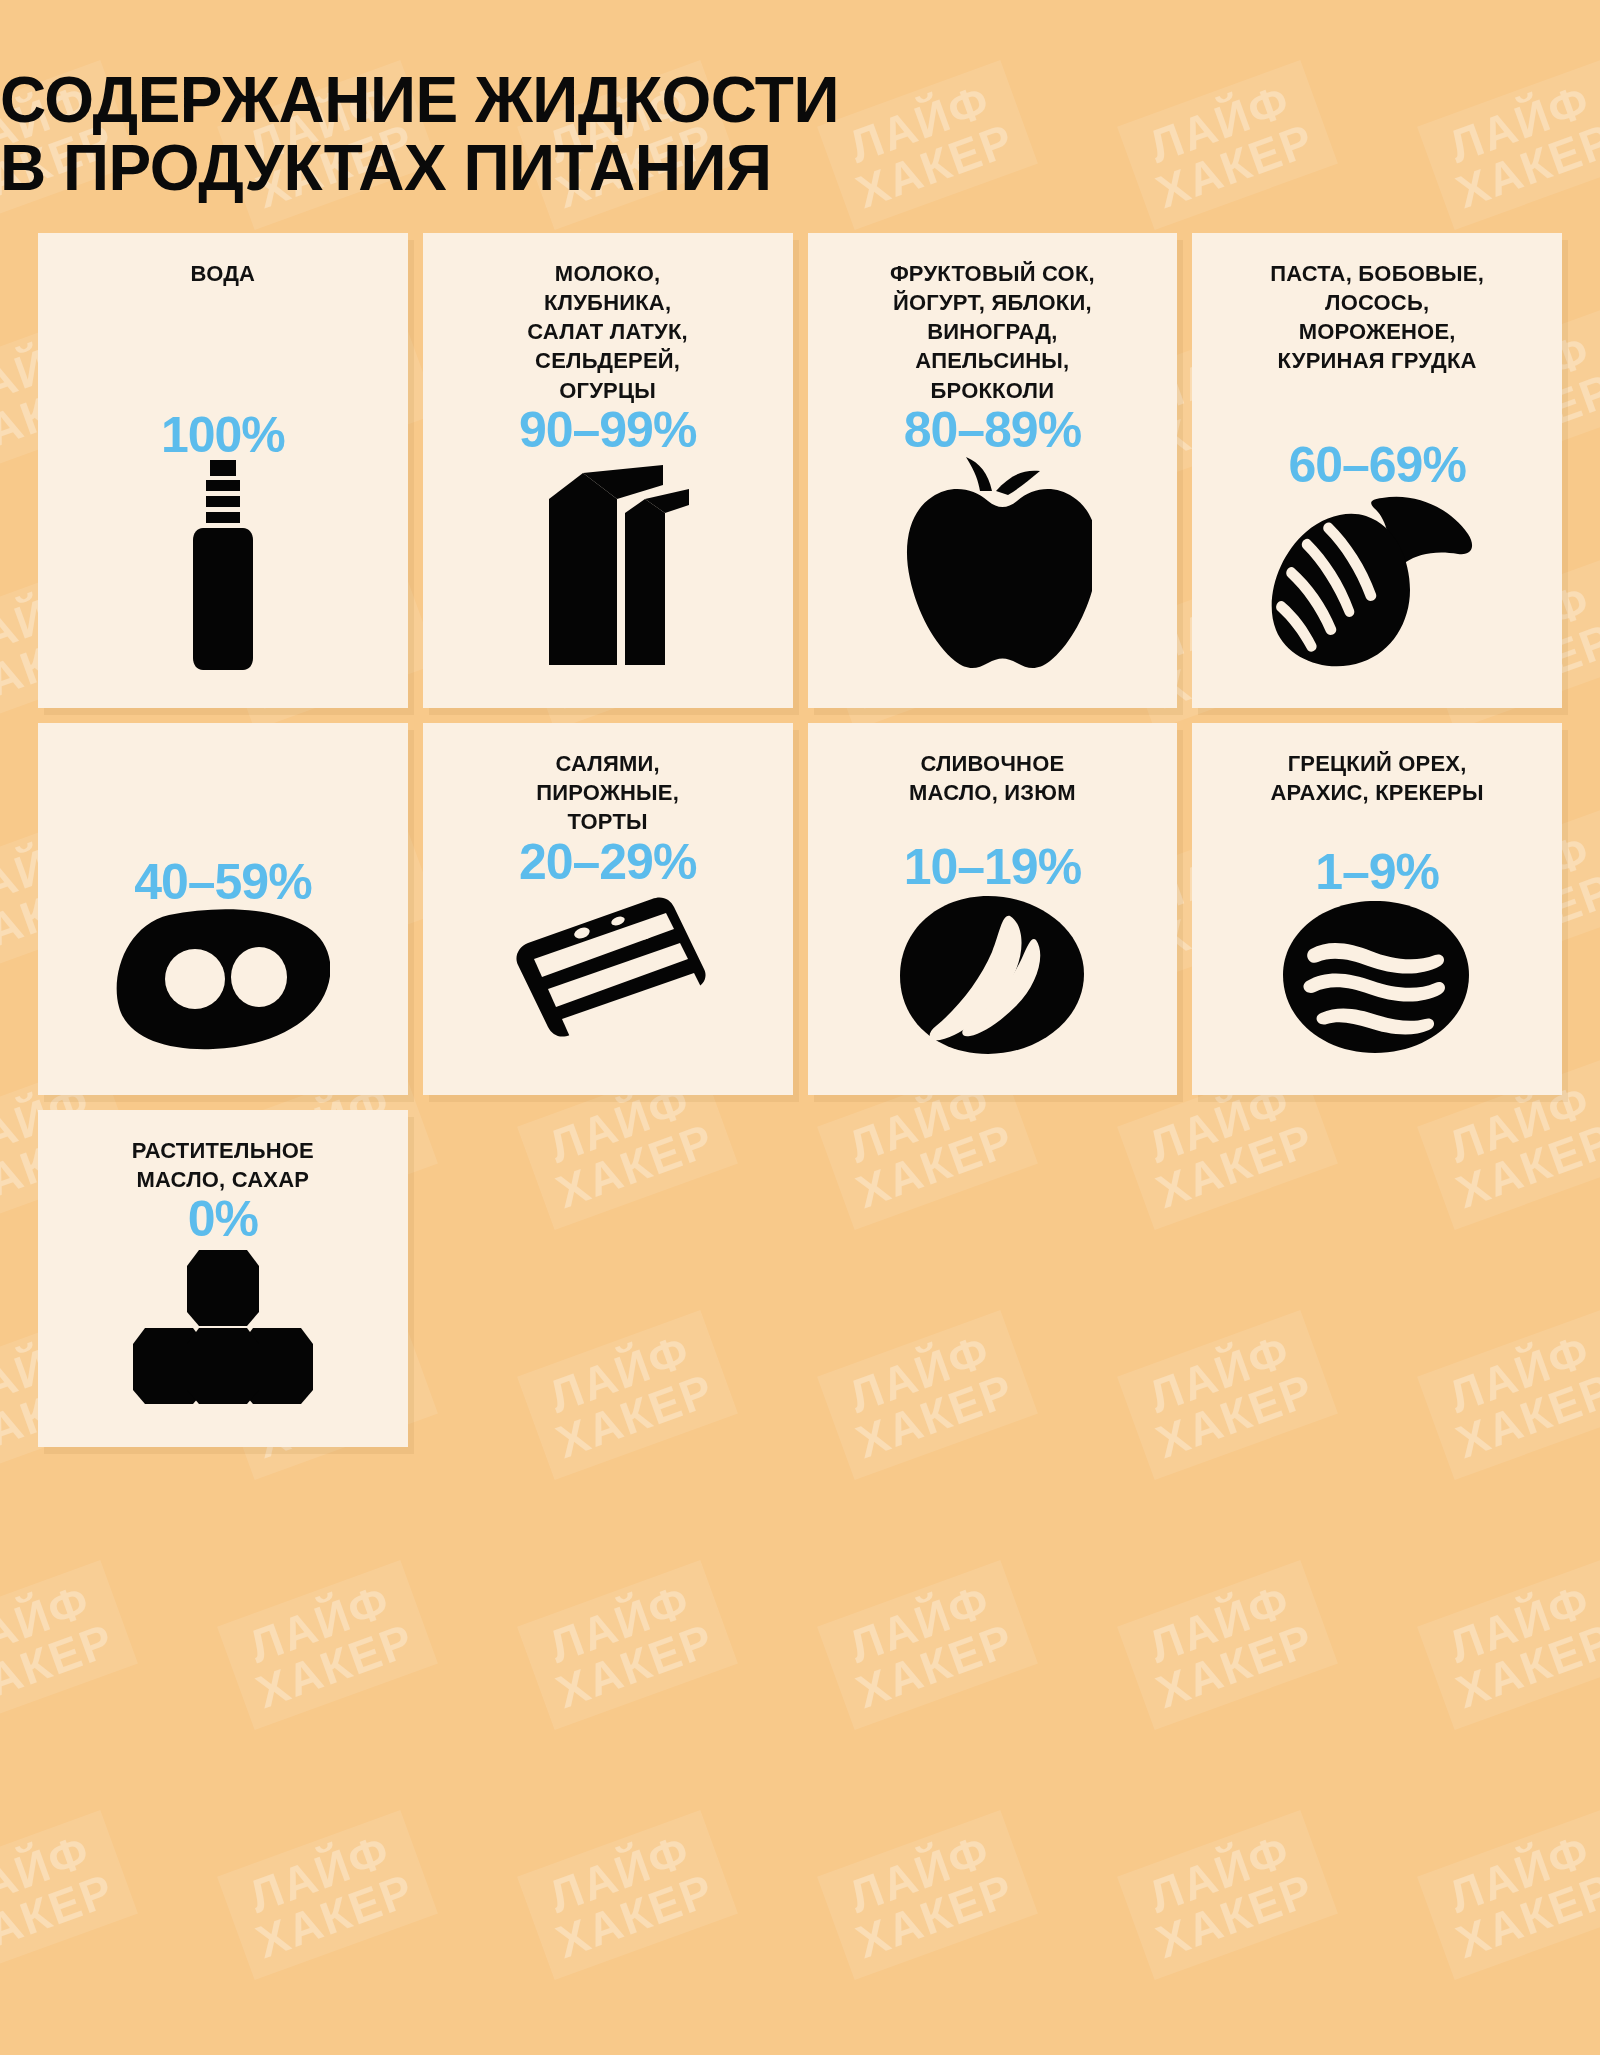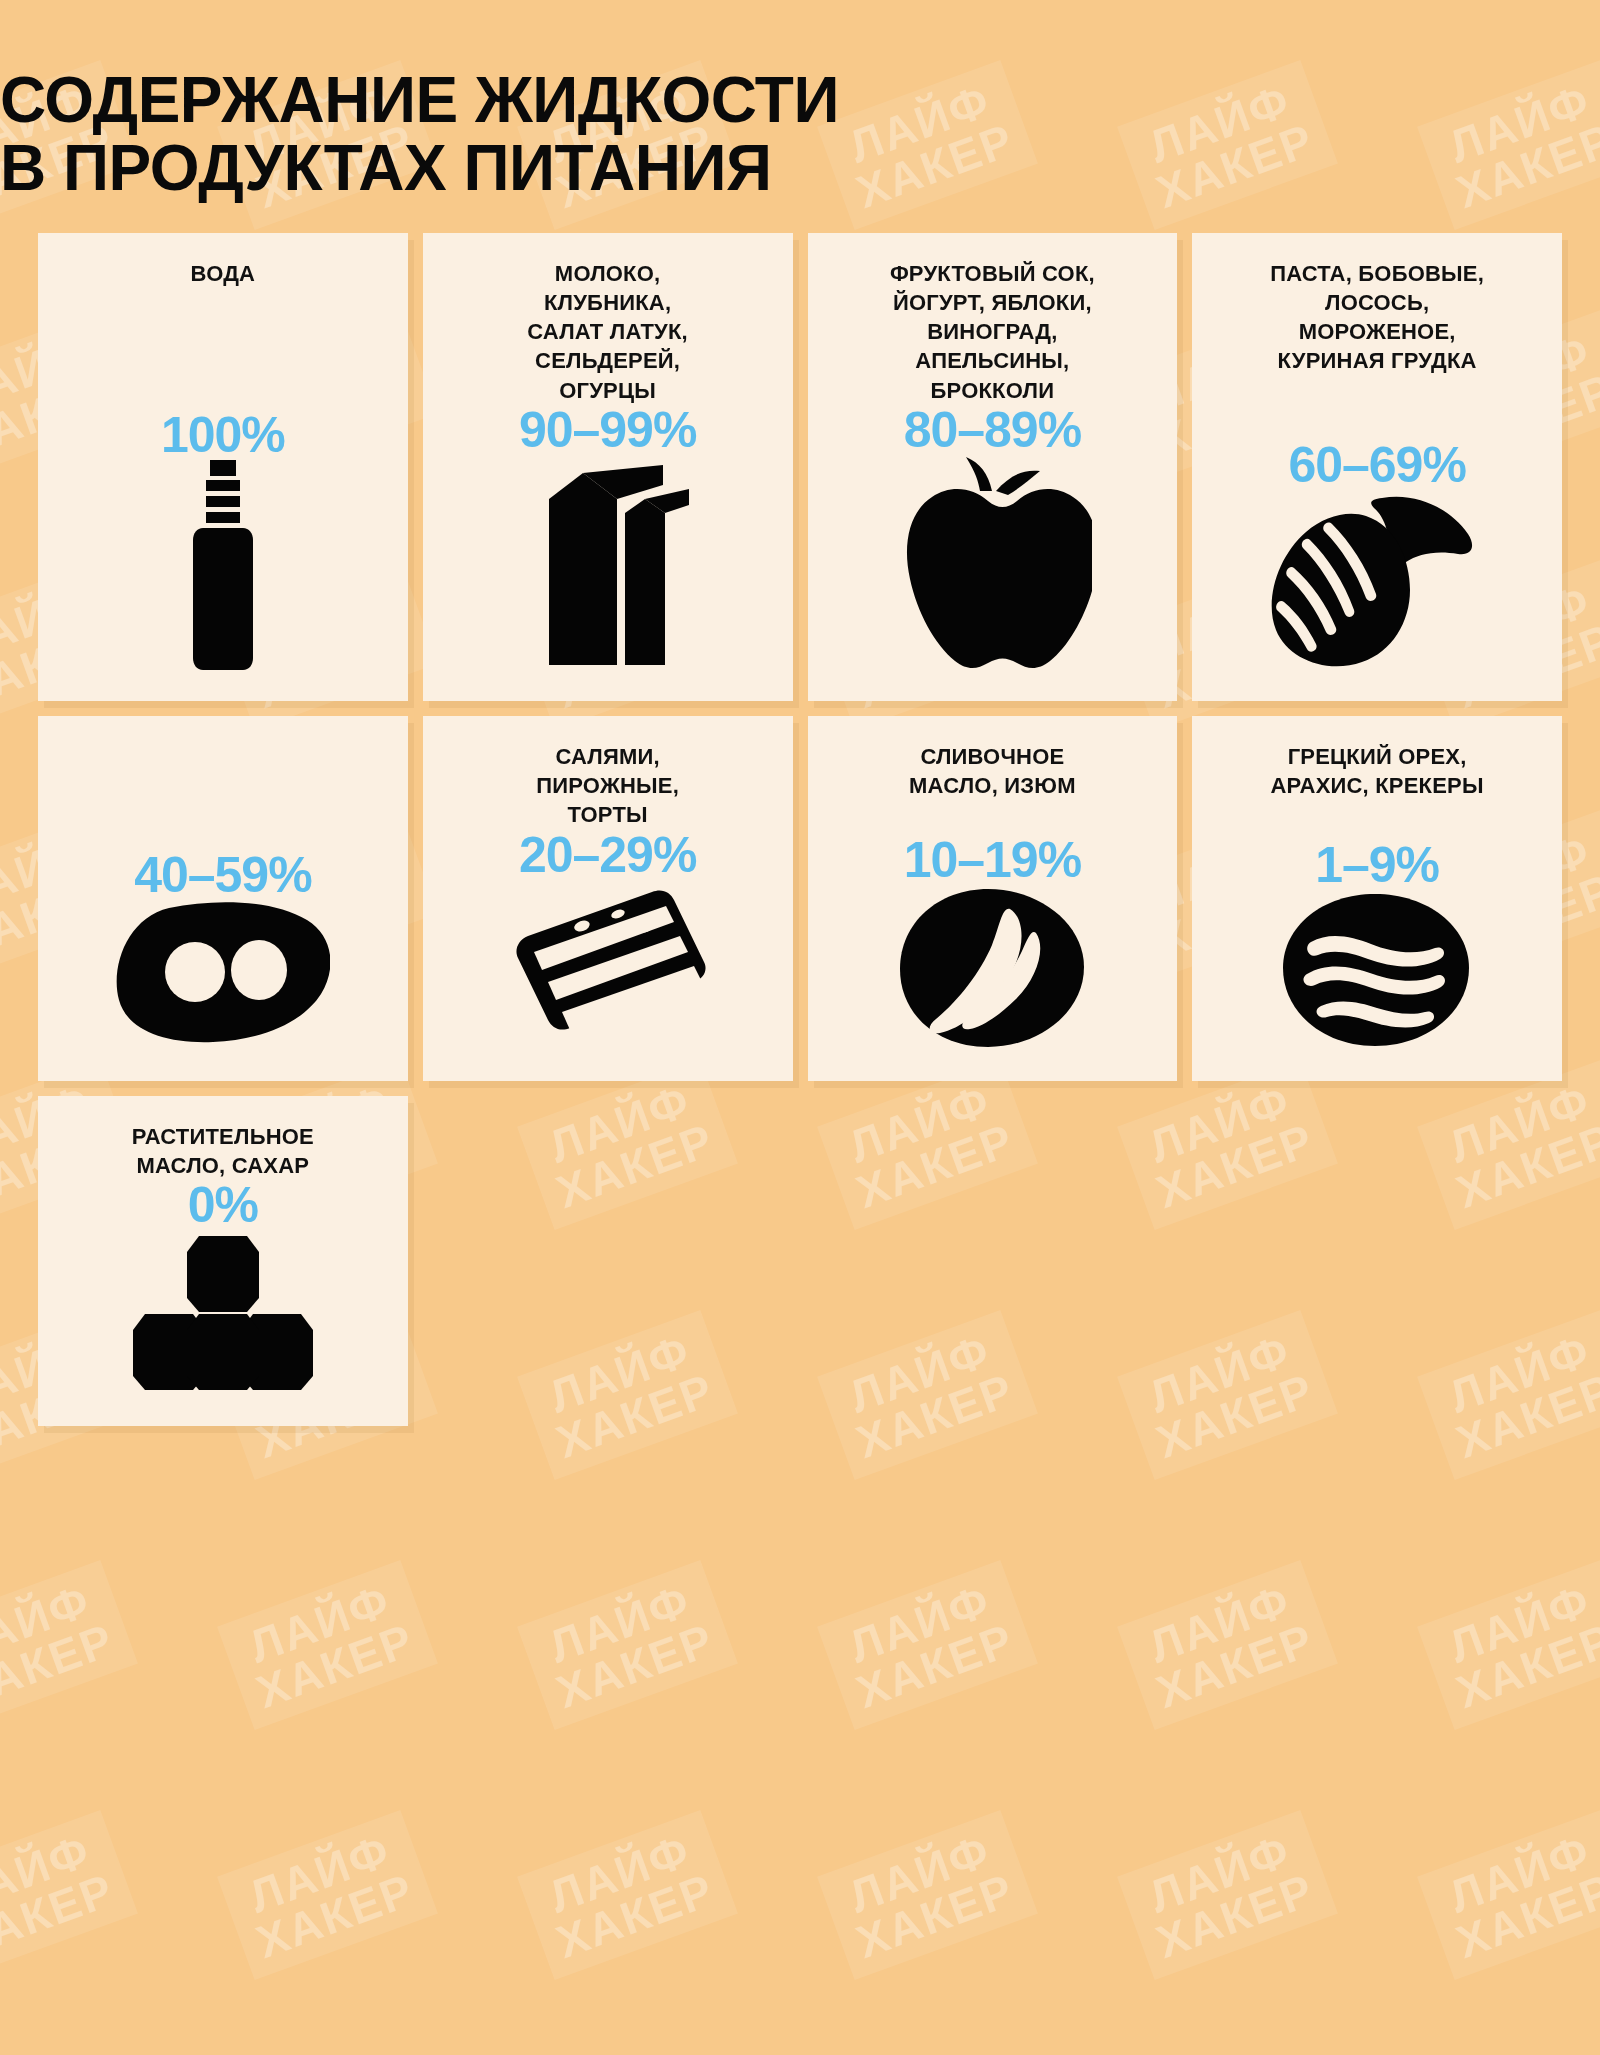--- a/index.html
+++ b/index.html
@@ -60,21 +60,21 @@
     gap:15px;
     padding:30px 38px 26px 38px;
     box-sizing:border-box;
   }
   .card{
     background:#FBF0E2;
     box-shadow:6px 7px 0 rgba(170,120,60,0.12);
     display:flex;
     flex-direction:column;
     align-items:center;
-    padding:26px 12px 21px 12px;
+    padding:26px 12px 28px 12px;
     box-sizing:border-box;
     position:relative;
   }
 
   .card-title{
     font-size:22px;
     font-weight:700;
     line-height:1.33;
     color:#111;
     text-align:center;

